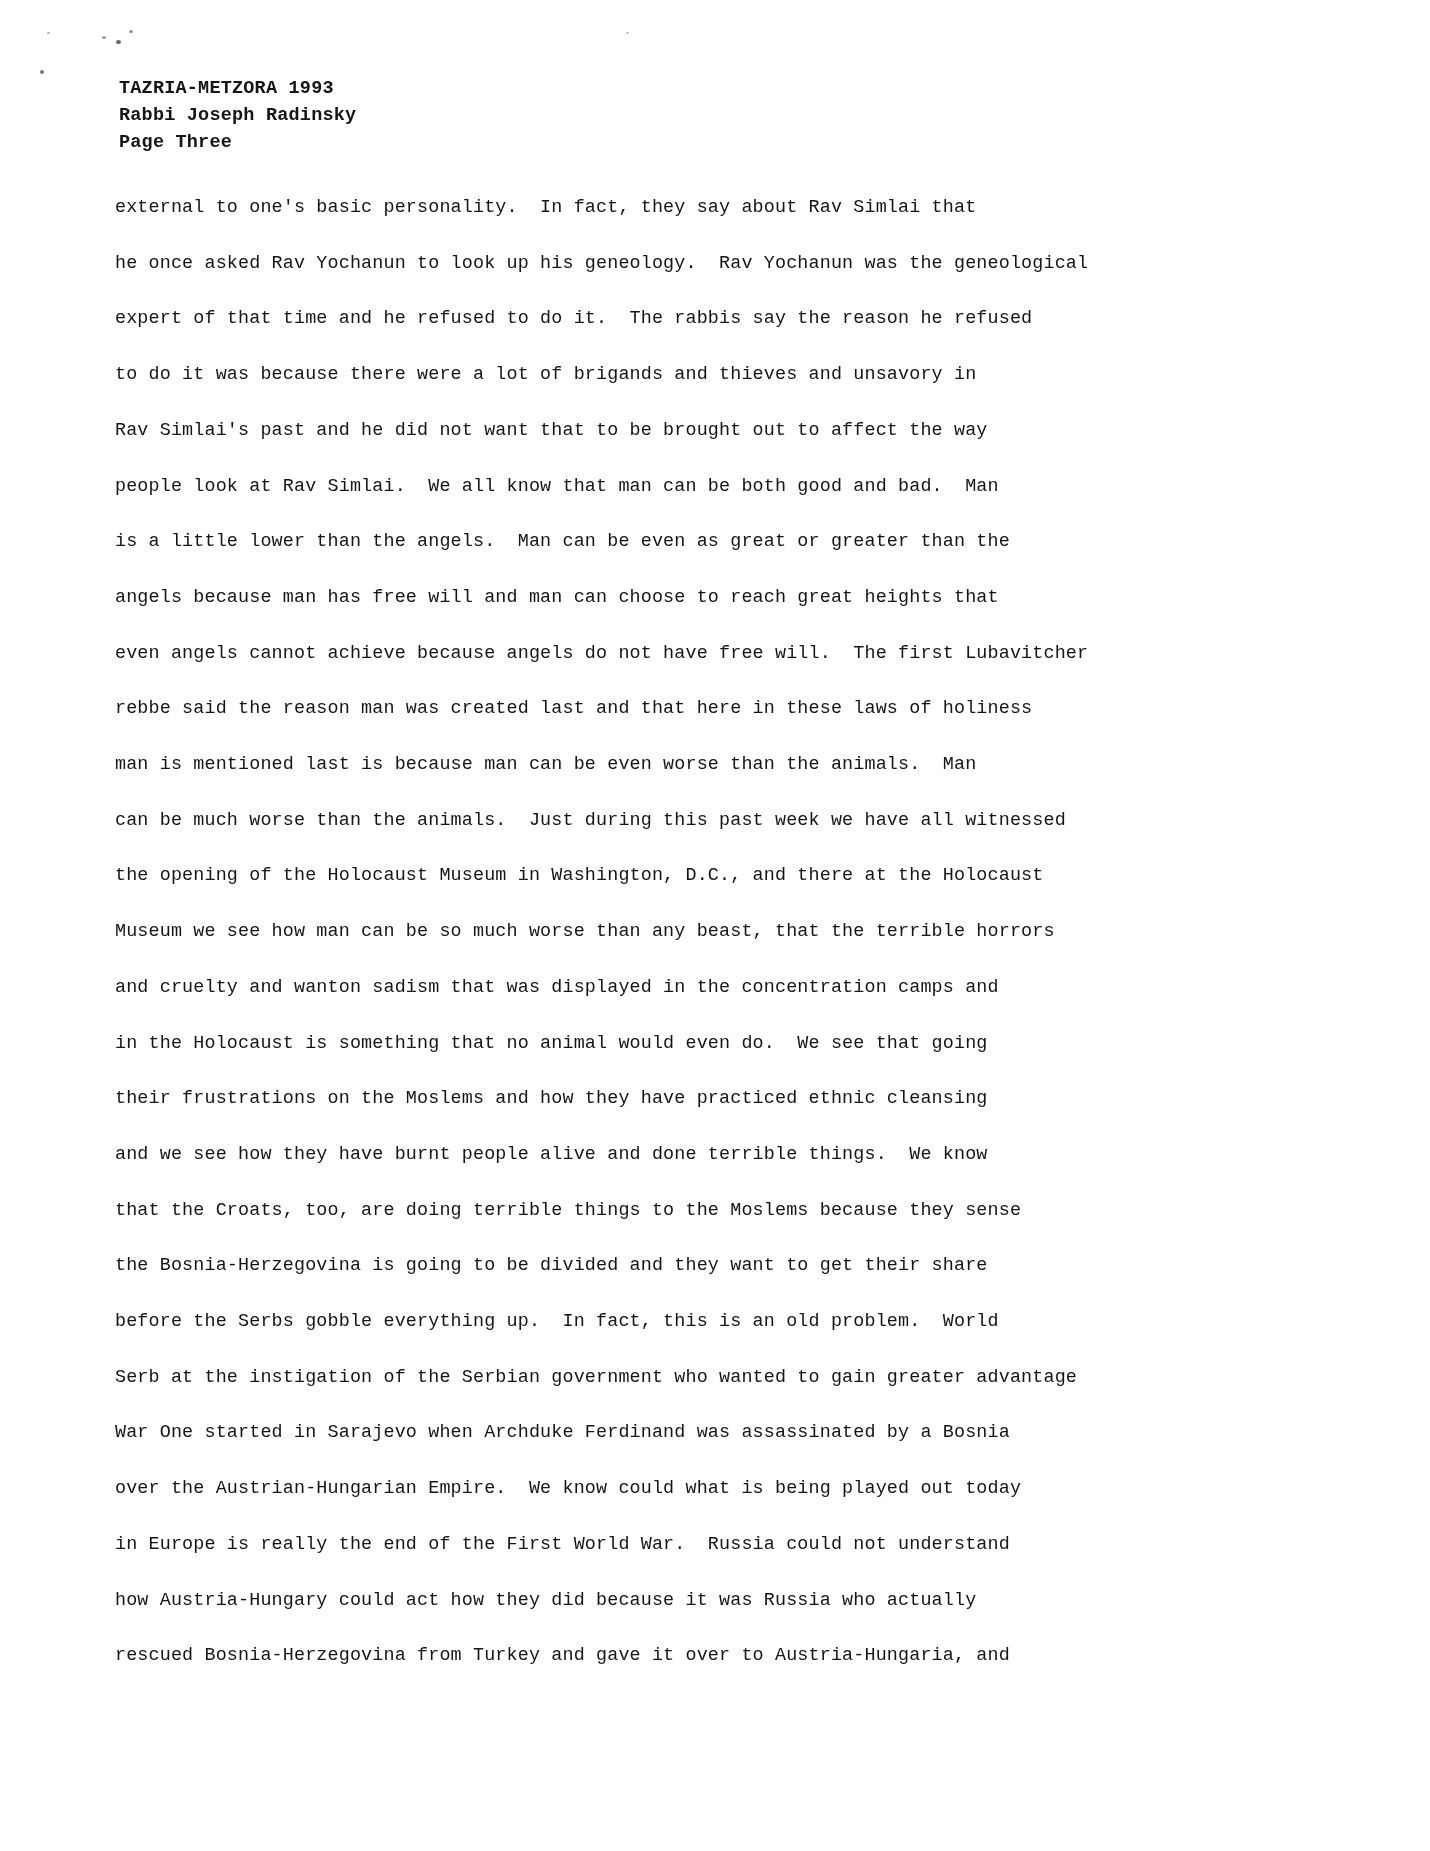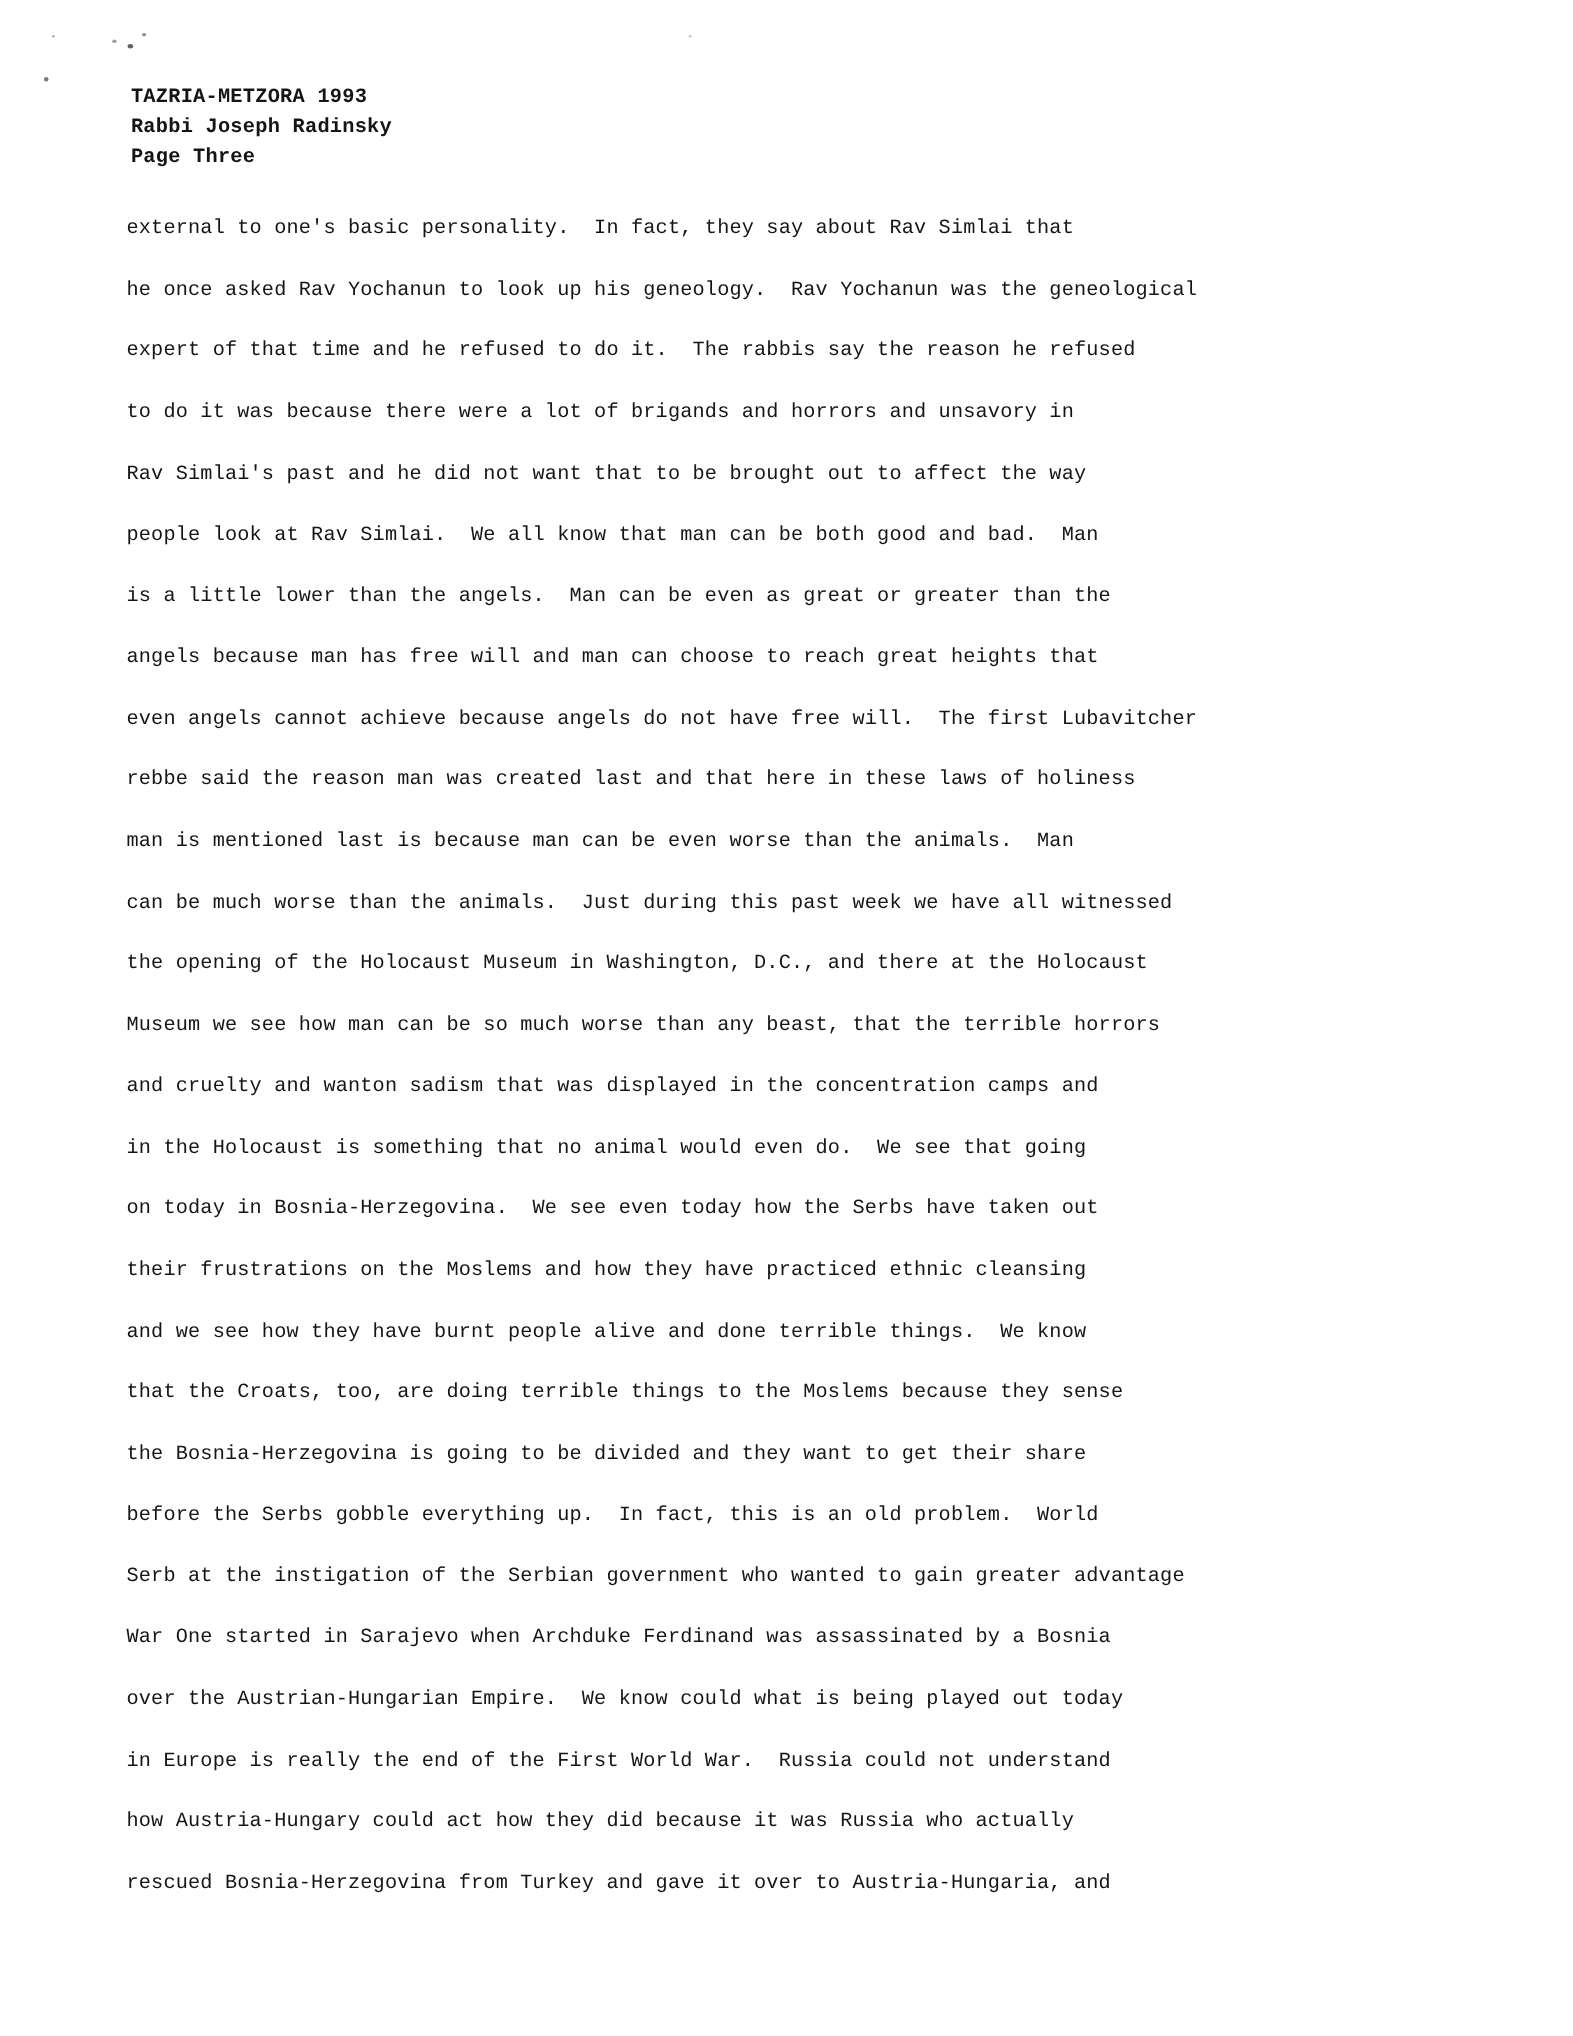--- a/index.html
+++ b/index.html
@@ -72,34 +72,33 @@
   <header class="doc-header">
       <div class="line">TAZRIA-METZORA 1993</div>
       <div class="line">Rabbi Joseph Radinsky</div>
       <div class="line">Page Three</div>
     </header>
 
   <main class="doc-body">
       <div class="line">external to one's basic personality.  In fact, they say about Rav Simlai that</div>
       <div class="line">he once asked Rav Yochanun to look up his geneology.  Rav Yochanun was the geneological</div>
       <div class="line">expert of that time and he refused to do it.  The rabbis say the reason he refused</div>
-      <div class="line">to do it was because there were a lot of brigands and horrors and unsavory in</div>
+      <div class="line">to do it was because there were a lot of brigands and thieves and unsavory in</div>
       <div class="line">Rav Simlai's past and he did not want that to be brought out to affect the way</div>
       <div class="line">people look at Rav Simlai.  We all know that man can be both good and bad.  Man</div>
       <div class="line">is a little lower than the angels.  Man can be even as great or greater than the</div>
       <div class="line">angels because man has free will and man can choose to reach great heights that</div>
       <div class="line">even angels cannot achieve because angels do not have free will.  The first Lubavitcher</div>
       <div class="line">rebbe said the reason man was created last and that here in these laws of holiness</div>
       <div class="line">man is mentioned last is because man can be even worse than the animals.  Man</div>
       <div class="line">can be much worse than the animals.  Just during this past week we have all witnessed</div>
       <div class="line">the opening of the Holocaust Museum in Washington, D.C., and there at the Holocaust</div>
       <div class="line">Museum we see how man can be so much worse than any beast, that the terrible horrors</div>
       <div class="line">and cruelty and wanton sadism that was displayed in the concentration camps and</div>
       <div class="line">in the Holocaust is something that no animal would even do.  We see that going</div>
-      <div class="line">on today in Bosnia-Herzegovina.  We see even today how the Serbs have taken out</div>
       <div class="line">their frustrations on the Moslems and how they have practiced ethnic cleansing</div>
       <div class="line">and we see how they have burnt people alive and done terrible things.  We know</div>
       <div class="line">that the Croats, too, are doing terrible things to the Moslems because they sense</div>
       <div class="line">the Bosnia-Herzegovina is going to be divided and they want to get their share</div>
       <div class="line">before the Serbs gobble everything up.  In fact, this is an old problem.  World</div>
       <div class="line">Serb at the instigation of the Serbian government who wanted to gain greater advantage</div>
       <div class="line">War One started in Sarajevo when Archduke Ferdinand was assassinated by a Bosnia</div>
       <div class="line">over the Austrian-Hungarian Empire.  We know could what is being played out today</div>
       <div class="line">in Europe is really the end of the First World War.  Russia could not understand</div>
       <div class="line">how Austria-Hungary could act how they did because it was Russia who actually</div>

